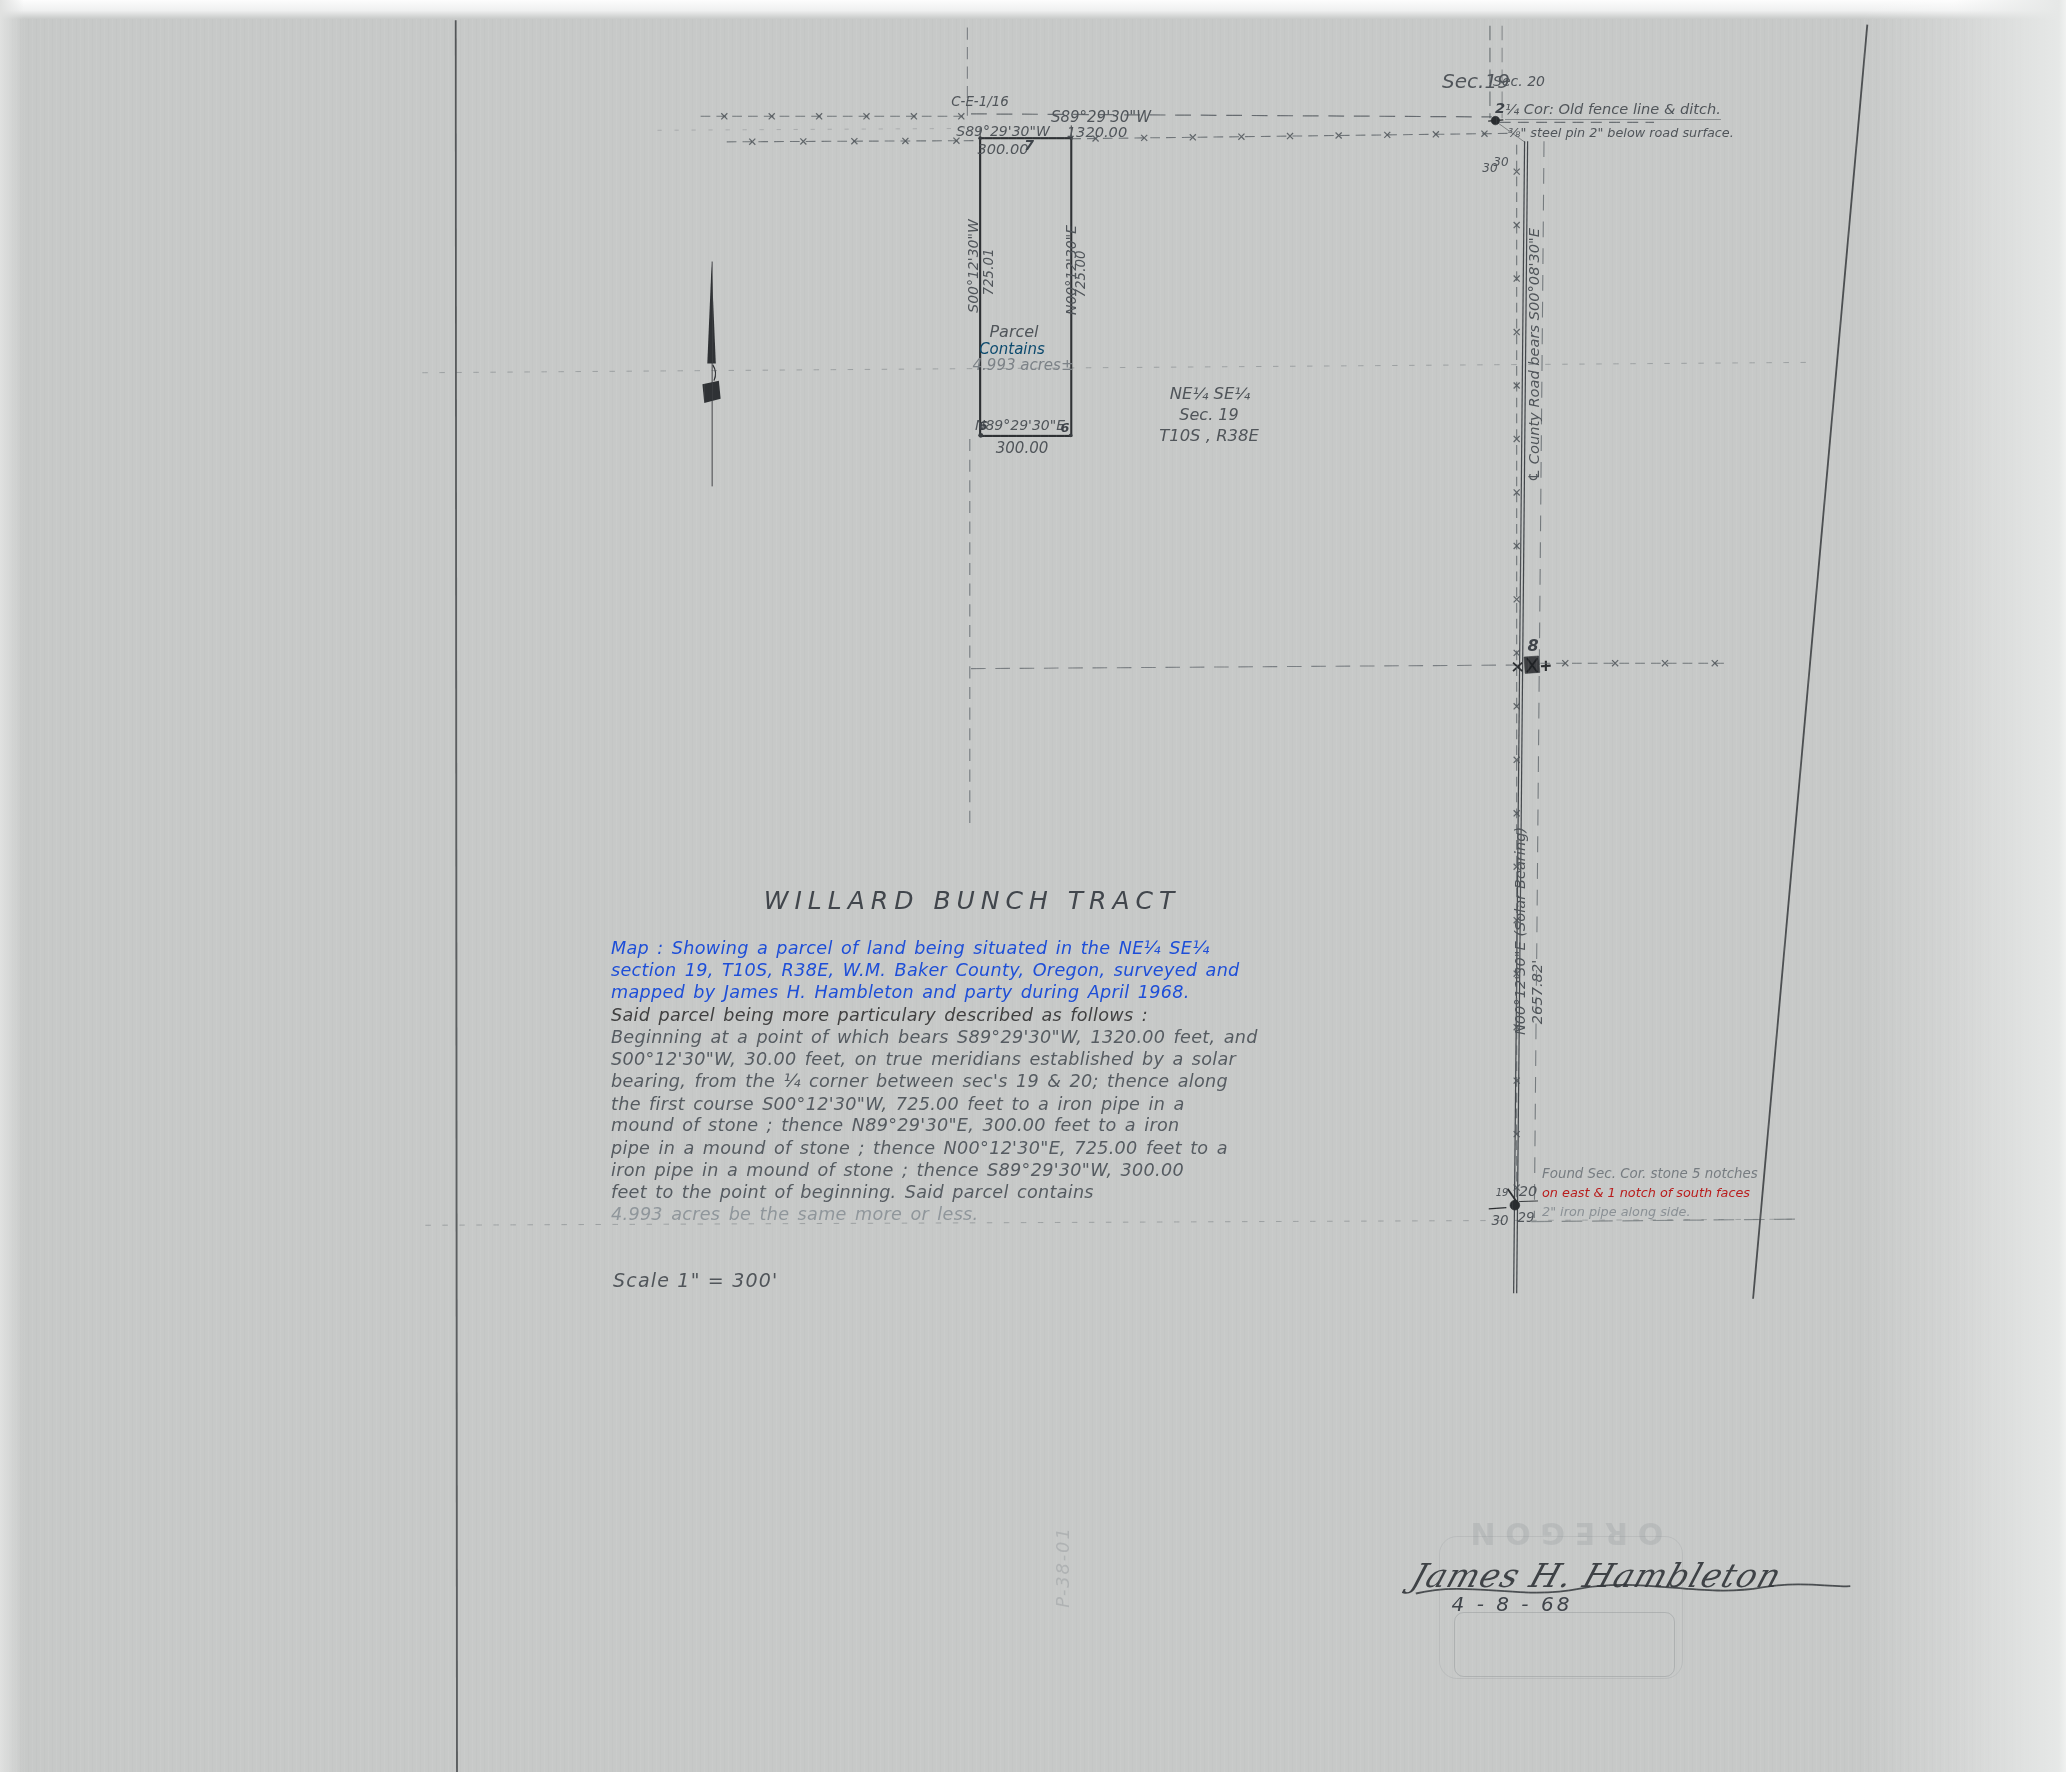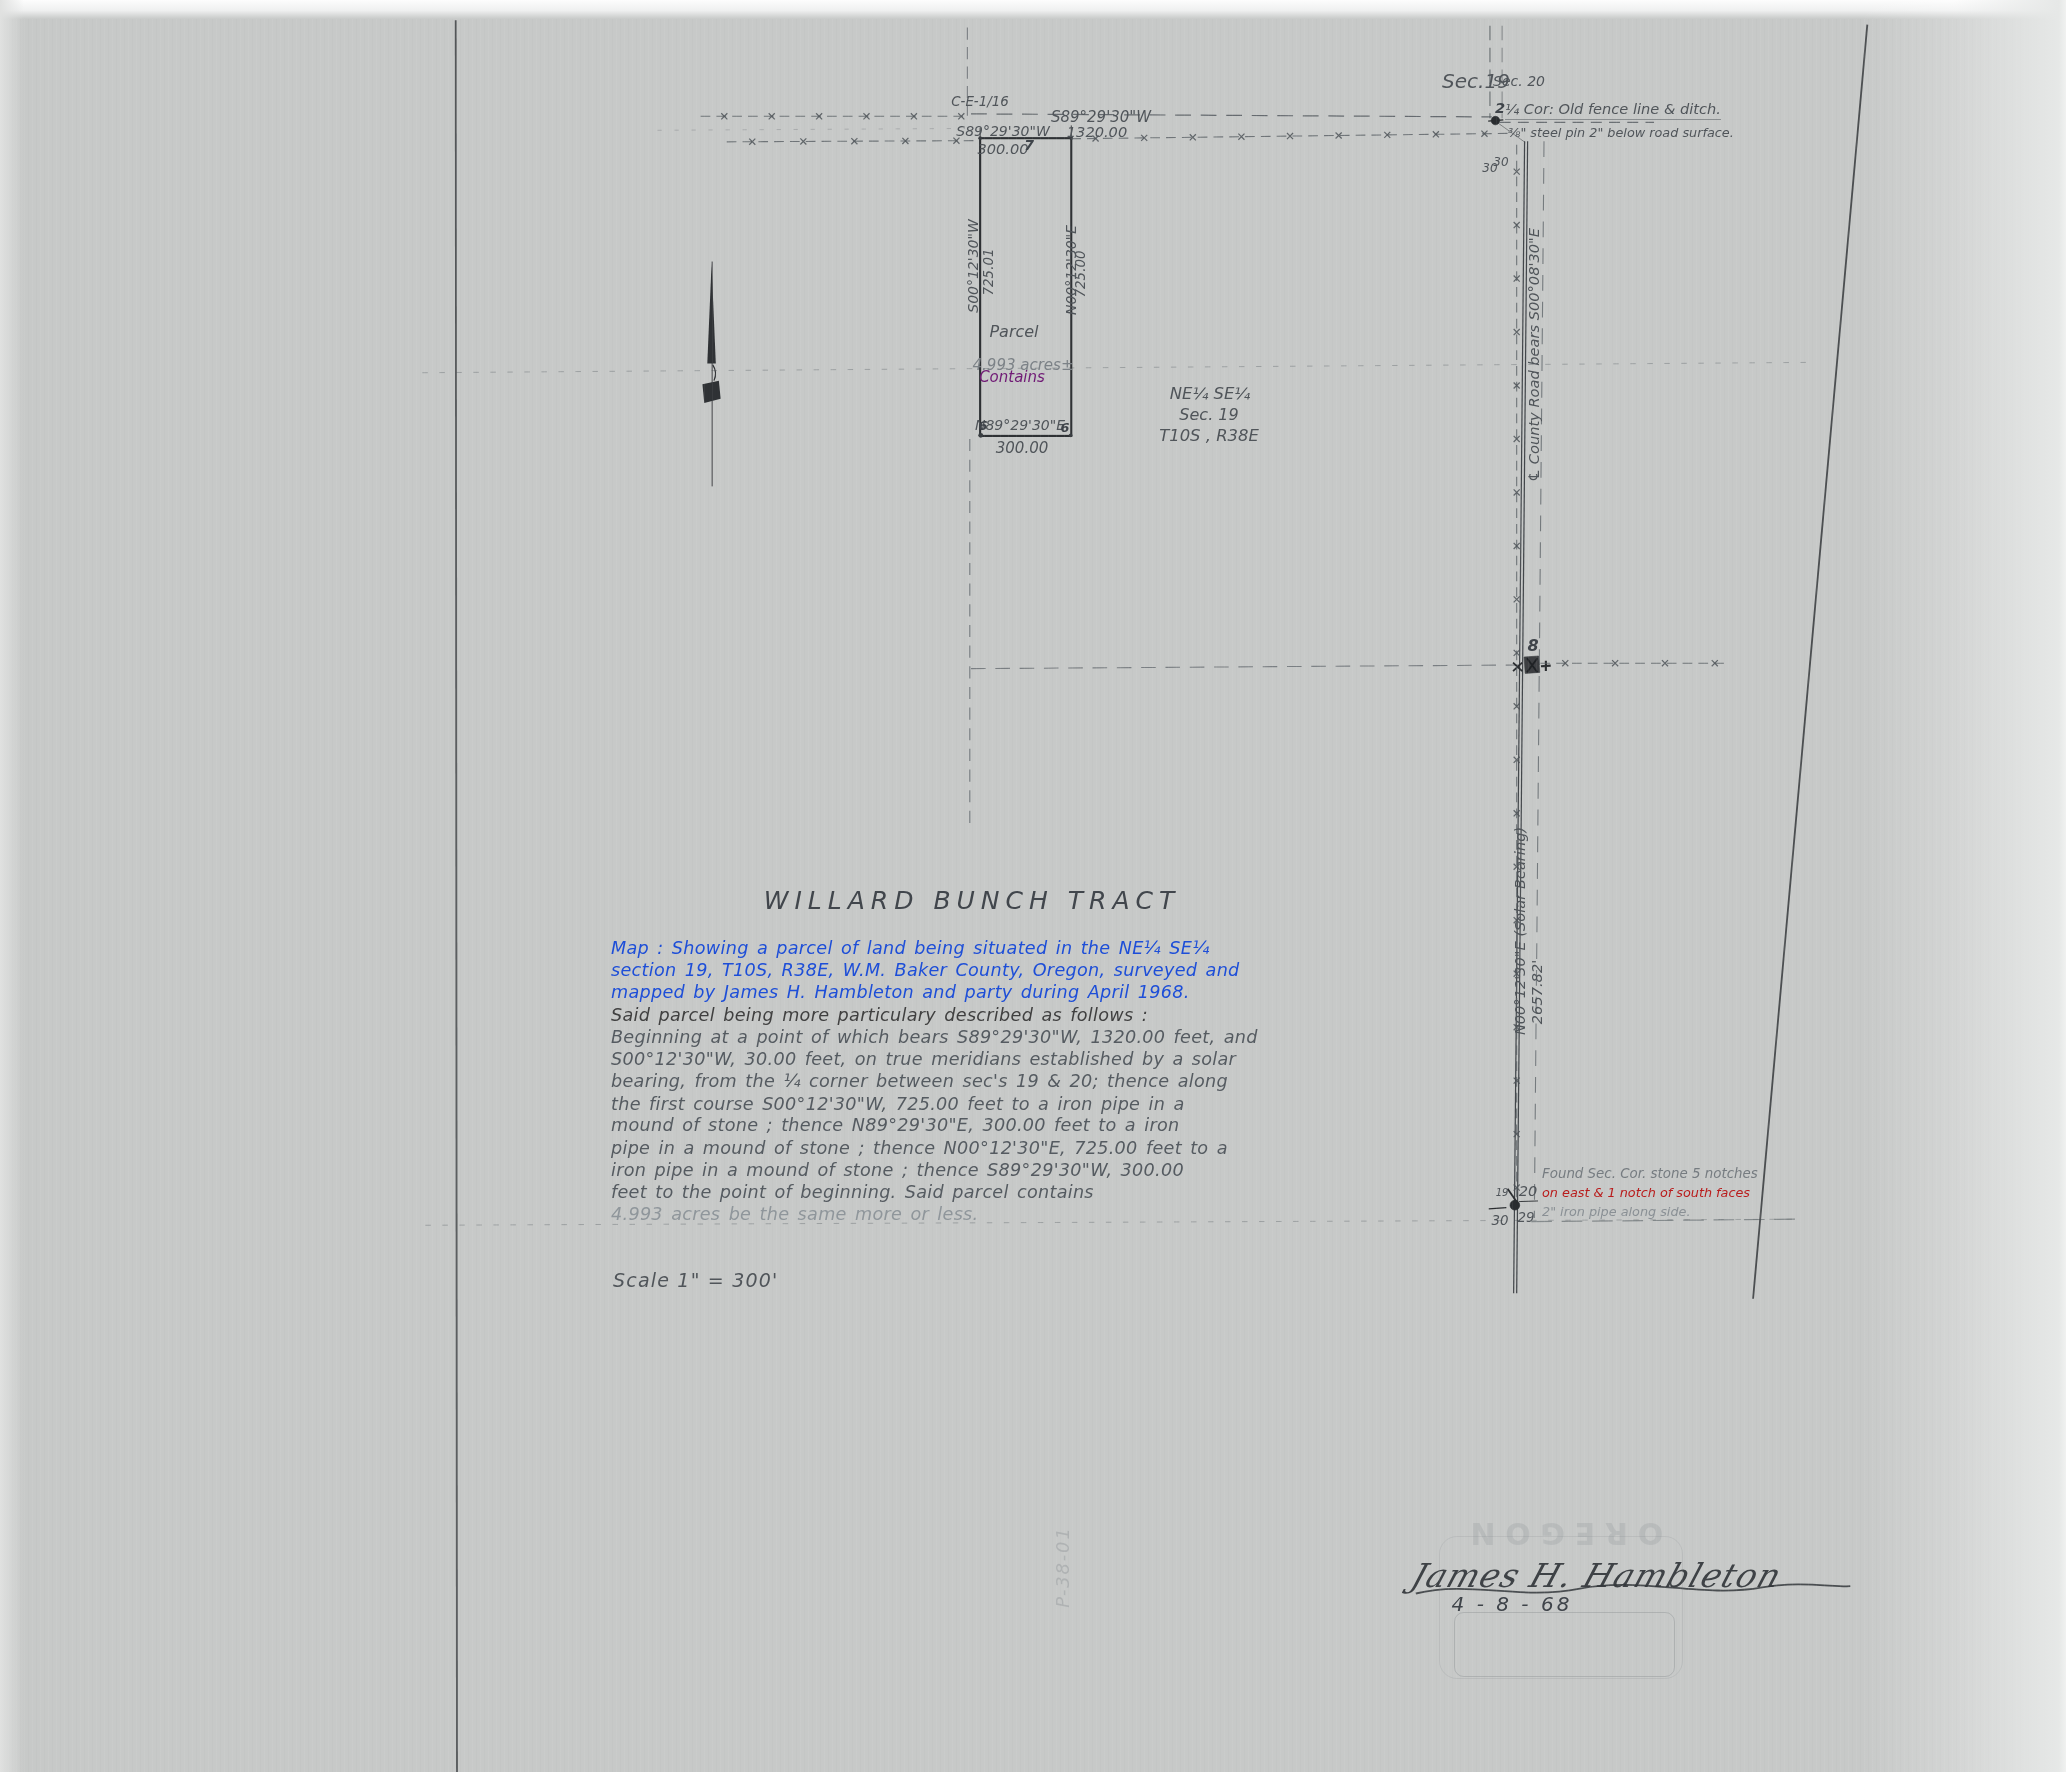--- a/index.html
+++ b/index.html
@@ -11,21 +11,21 @@
     background:linear-gradient(#fdfdfd,#eff0f0 55%,#c7c9c8);}
   .edge-right{position:absolute;top:0;left:1860px;width:207px;height:1773px;
     background:linear-gradient(90deg,rgba(255,255,255,0),rgba(255,255,255,.22) 45%,#e6e8e7 96%,#f2f3f2);}
   .edge-left{position:absolute;top:0;left:0;width:24px;height:1773px;
     background:linear-gradient(90deg,#e0e1e0,rgba(224,225,224,0));}
   .lbl{position:absolute;transform:translate(-50%,-50%);white-space:nowrap;font-style:italic;}
   .lbl-l{position:absolute;transform:translate(0,-50%);white-space:nowrap;font-style:italic;}
   .rot{position:absolute;transform:translate(-50%,-50%) rotate(-90deg);white-space:nowrap;font-style:italic;}
   .ink{color:#50555a;}
   .ink-d{color:#3f444a;}
-  .faded{color:#701a75;margin-top:28px;}
+  .faded{color:#0c4a6e;}
   .sfaded{color:#7c8287;}
   .title{font-size:25px;letter-spacing:6px;color:#41464c;font-style:italic;}
   .desc{font-size:17.6px;letter-spacing:0.3px;word-spacing:2.4px;}
   .d-dark{color:#1d4ed8;}
   .d-mid{color:#555b61;}
   .d-light{color:#404040;font-style:italic;}
   .d-xlight{color:#8f969b;}
   .underl{border-bottom:1.2px solid rgba(88,93,98,.55);padding-bottom:1.8px;}
   .sig{position:absolute;white-space:nowrap;font-family:"DejaVu Serif",serif;font-style:italic;
        transform:skewX(-18deg);font-size:33px;color:#33373b;opacity:.92;letter-spacing:1.2px;}

